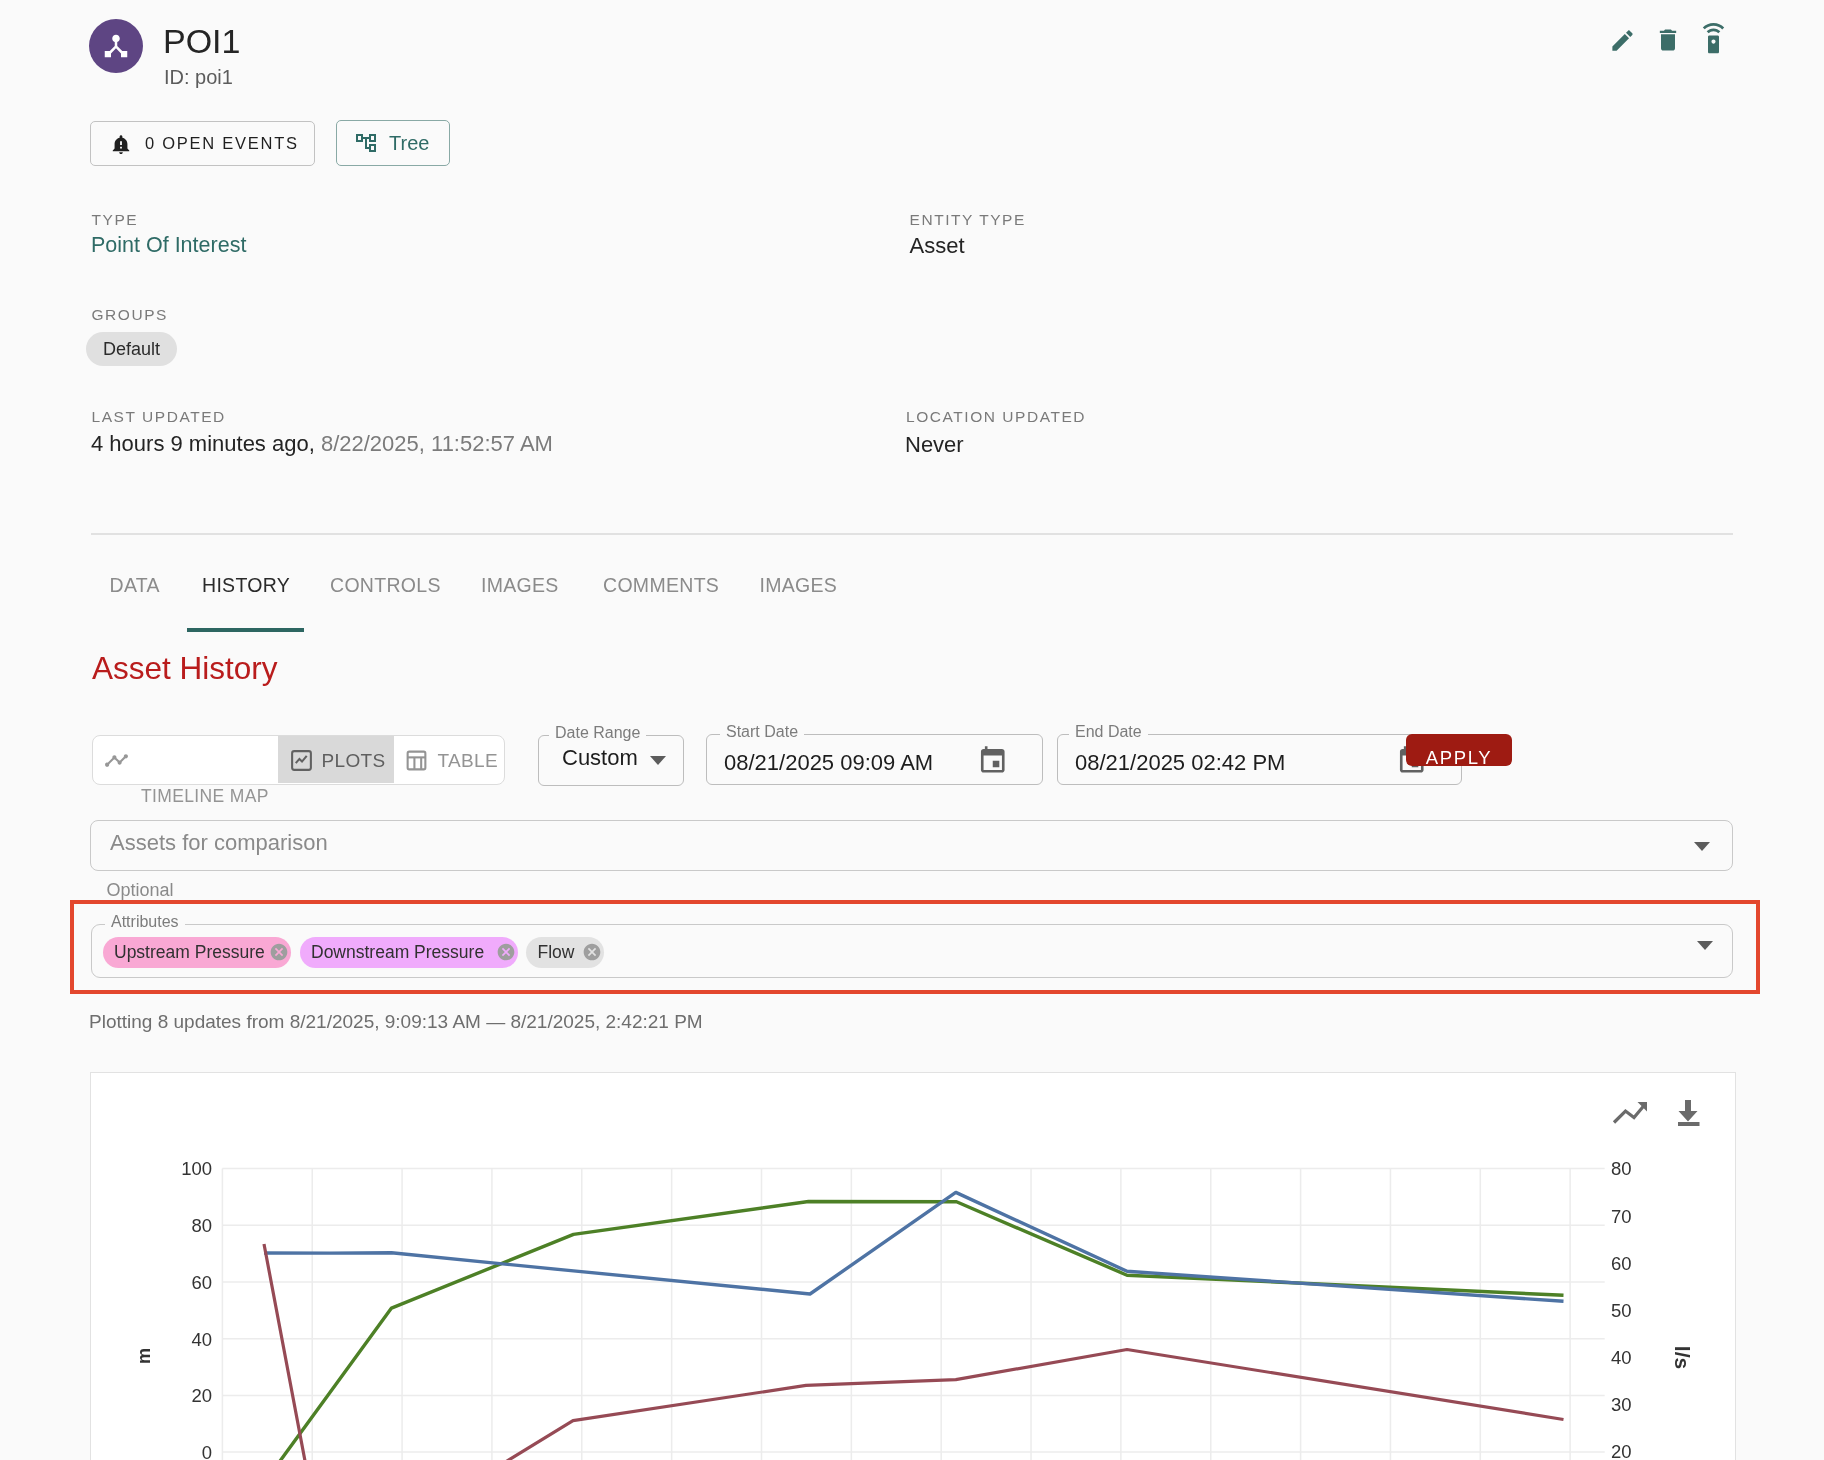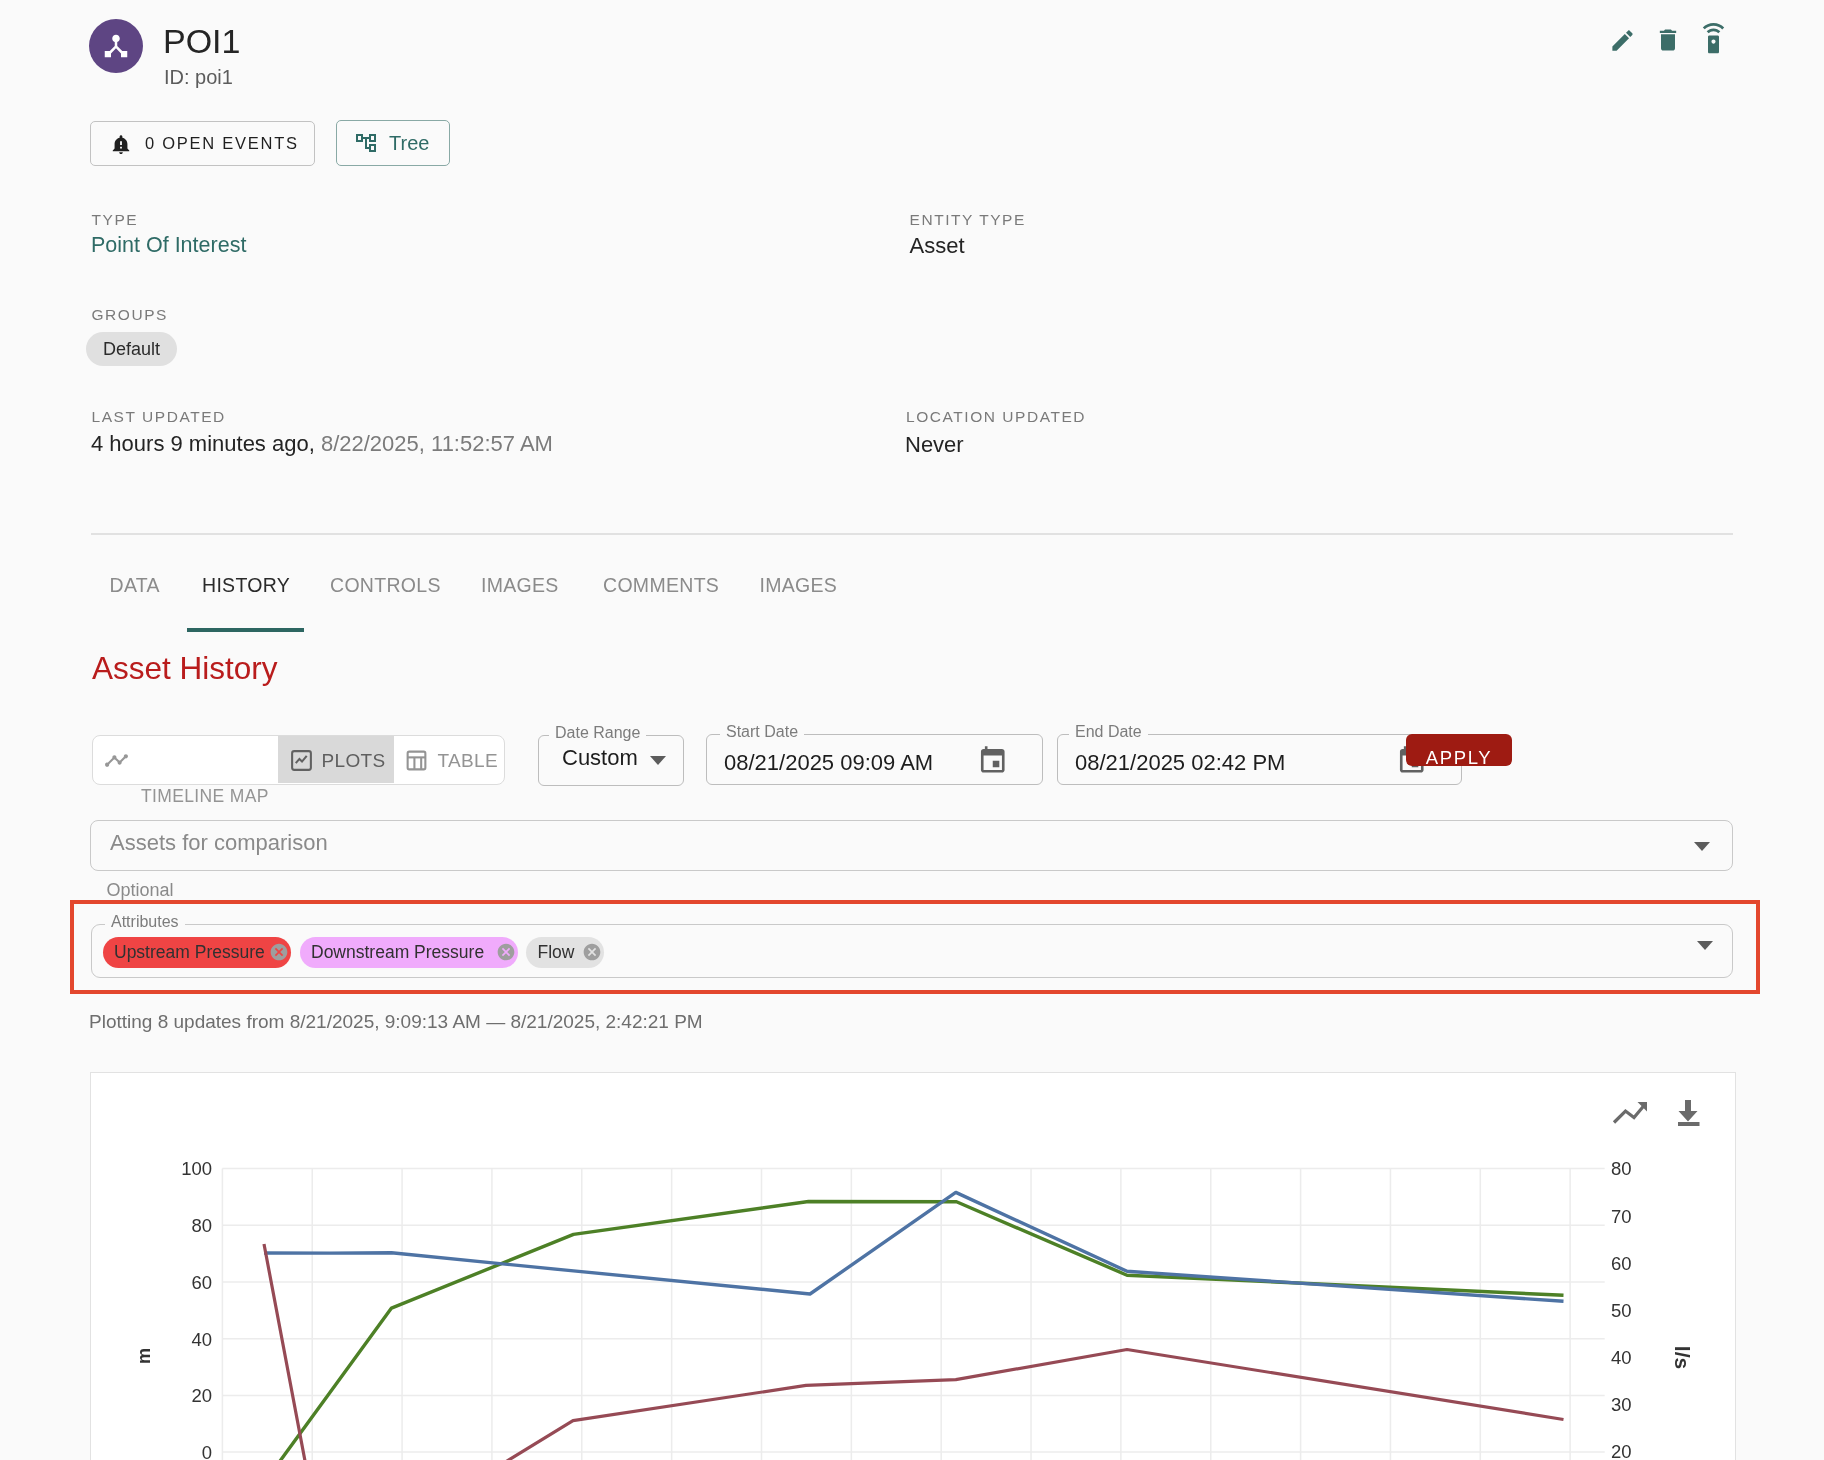--- a/index.html
+++ b/index.html
@@ -120,21 +120,21 @@
 </div>
 <div class="abs" style="left:106.5px; top:880px; font-size:18px; color:#8a8a8a;">Optional</div>
 
 <div class="abs" style="left:70px; top:900px; width:1690px; height:93.5px; border:4.5px solid #e3472e;"></div>
 
 <div class="abs" style="left:91px; top:924px; width:1642px; height:53.5px; border:1.5px solid #c9c9c9; border-radius:9px;">
   <span class="notch-label" style="left:13px;">Attributes</span>
   <div class="abs chip" style="left:12px; top:12px;"></div>
 </div>
 
-<div class="abs" style="left:103px; top:936.5px; width:188px; height:31px; background:#ef4444; border-radius:16px; font-size:17.5px; color:#313131; line-height:31px; padding:0 0 0 11px;">Upstream Pressure
+<div class="abs" style="left:103px; top:936.5px; width:188px; height:31px; background:#f9a8d4; border-radius:16px; font-size:17.5px; color:#313131; line-height:31px; padding:0 0 0 11px;">Upstream Pressure
   <svg class="abs" style="right:2px; top:5.5px;" width="20" height="20" viewBox="0 0 24 24" fill="#9e9e9e">
       <path d="M12 2C6.47 2 2 6.47 2 12s4.47 10 10 10 10-4.47 10-10S17.53 2 12 2zm5 13.59L15.59 17 12 13.41 8.41 17 7 15.59 10.59 12 7 8.41 8.41 7 12 10.59 15.59 7 17 8.41 13.41 12 17 15.59z"></path>
     </svg>
 </div>
 <div class="abs" style="left:300px; top:936.5px; width:217.5px; height:31px; background:#f0abfc; border-radius:16px; font-size:17.5px; color:#313131; line-height:31px; padding:0 0 0 11px;">Downstream Pressure
   <svg class="abs" style="right:2px; top:5.5px;" width="20" height="20" viewBox="0 0 24 24" fill="#9e9e9e">
       <path d="M12 2C6.47 2 2 6.47 2 12s4.47 10 10 10 10-4.47 10-10S17.53 2 12 2zm5 13.59L15.59 17 12 13.41 8.41 17 7 15.59 10.59 12 7 8.41 8.41 7 12 10.59 15.59 7 17 8.41 13.41 12 17 15.59z"></path>
     </svg>
 </div>
 <div class="abs" style="left:526px; top:936.5px; width:78px; height:31px; background:#e2e2e2; border-radius:16px; font-size:17.5px; color:#313131; line-height:31px; padding:0 0 0 11.5px;">Flow

